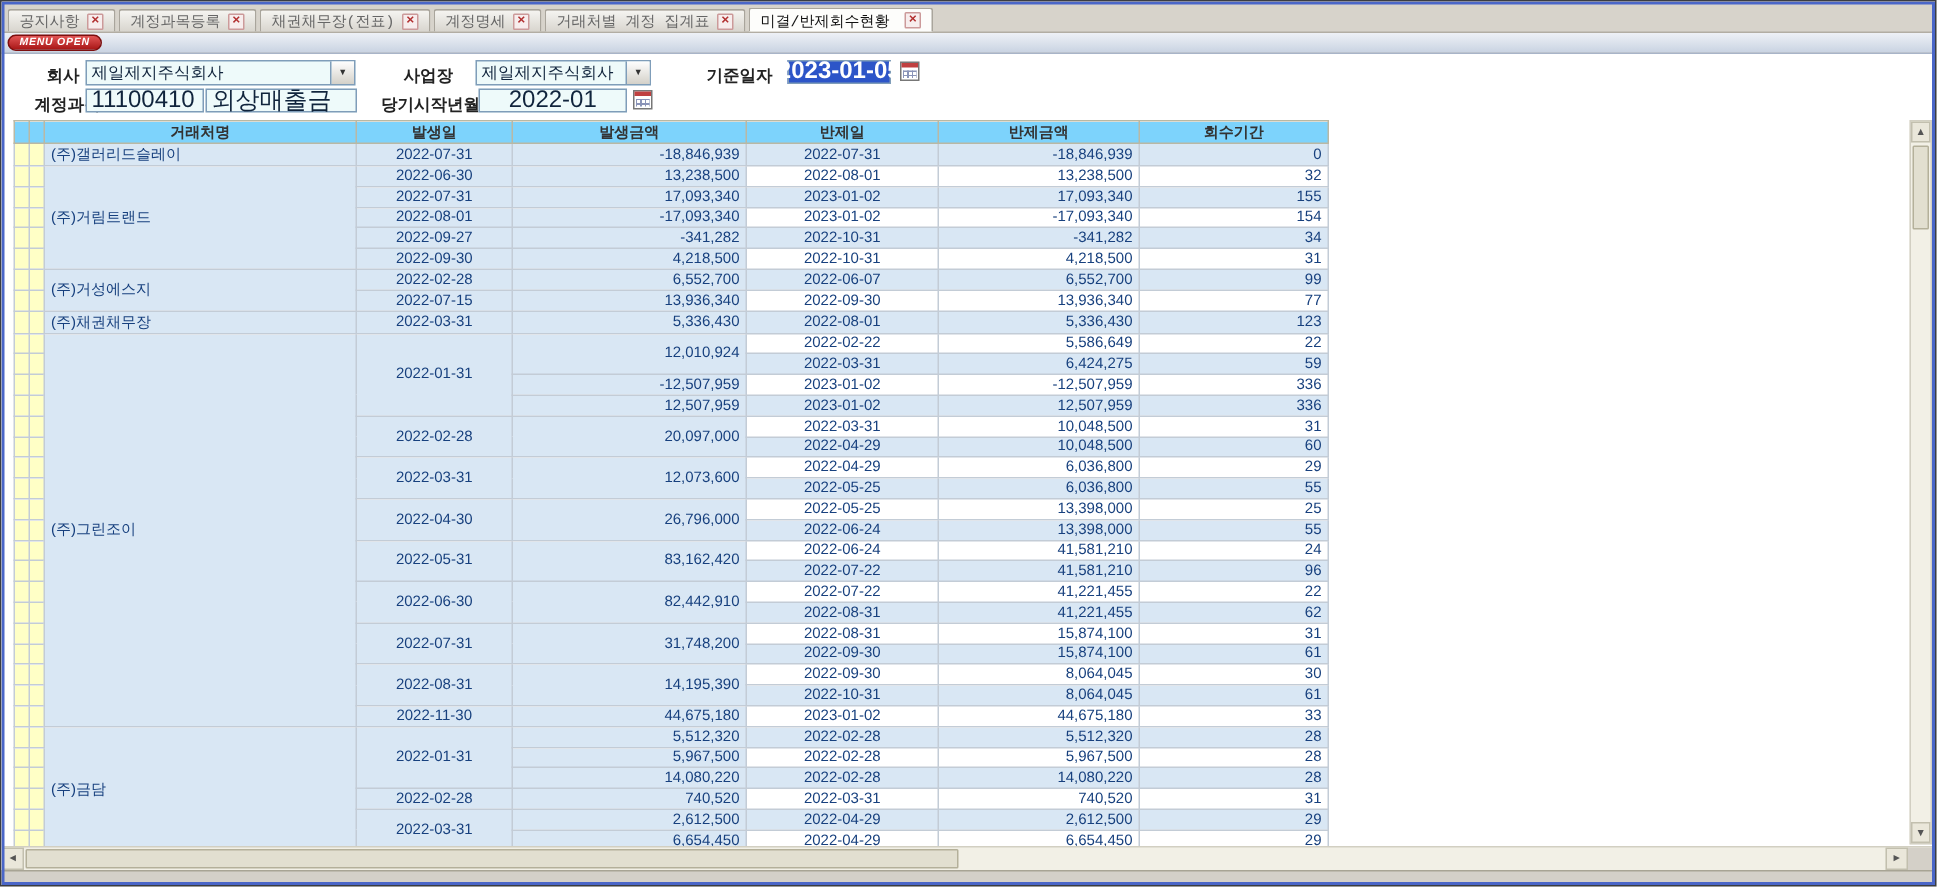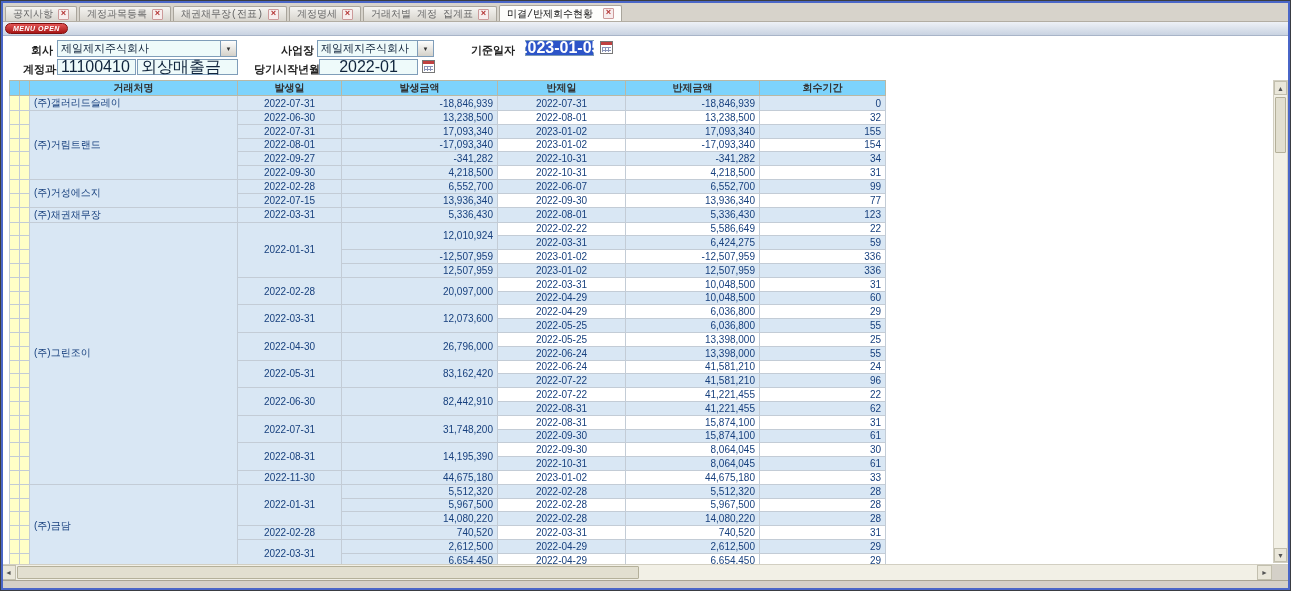--- a/index.html
+++ b/index.html
@@ -118,21 +118,21 @@
   </div>
 
   <div class="content">
     <div class="form">
       <span class="flabel" style="left:30px;top:7px;">회사</span>
       <div class="combo" style="left:56px;top:4px;width:180px;">
         <span class="val">제일제지주식회사</span>
         <span class="arrowbtn">▼</span>
       </div>
 
-      <span class="flabel" style="left:268px;top:7px;margin-left:12px;">사업장</span>
+      <span class="flabel" style="left:268px;top:7px;">사업장</span>
       <div class="combo" style="left:316px;top:4px;width:117px;">
         <span class="val">제일제지주식회사</span>
         <span class="arrowbtn">▼</span>
       </div>
 
       <span class="flabel" style="left:470px;top:7px;">기준일자</span>
       <div class="tinput selected" style="left:524px;top:4px;width:69px;">2023-01-05</div>
       <span class="cal" style="left:599px;top:5px;"></span>
 
       <span class="flabel" style="left:22px;top:26px;">계정과목</span>

